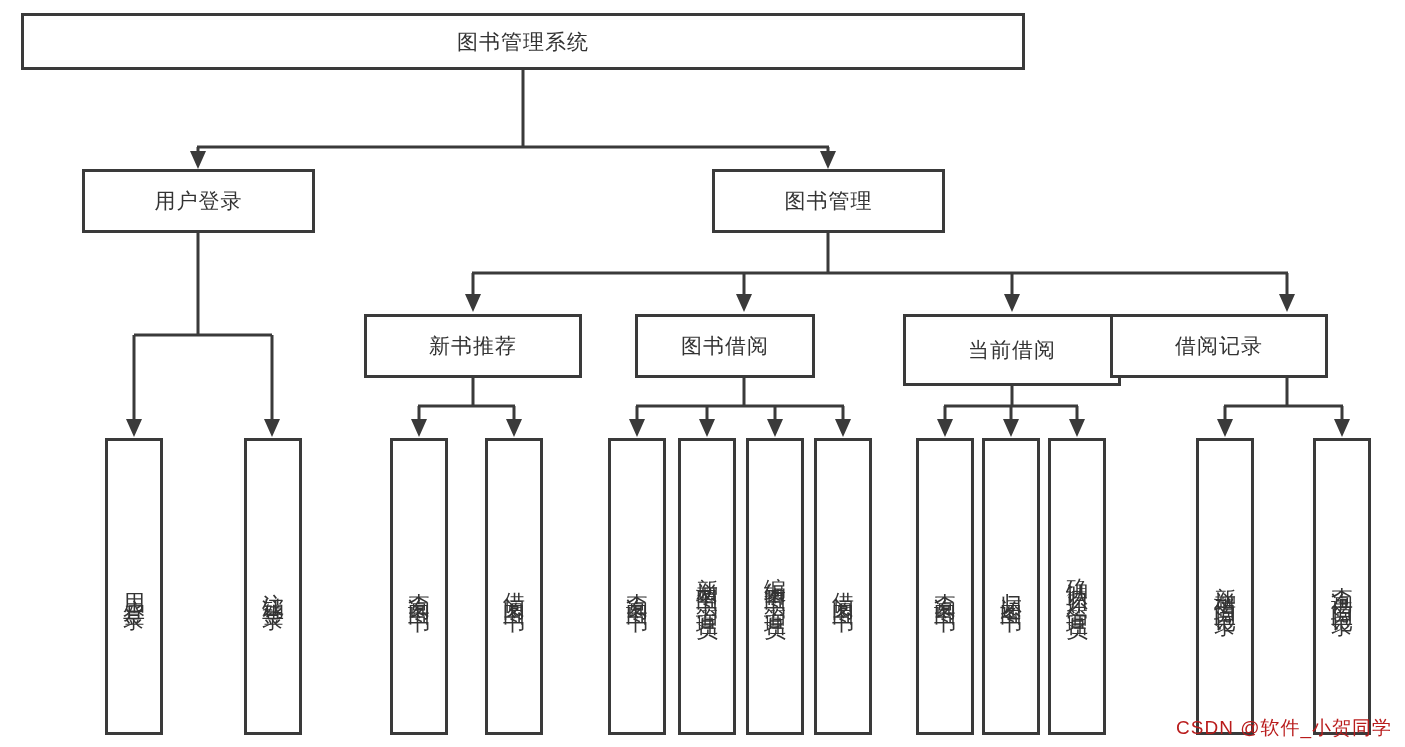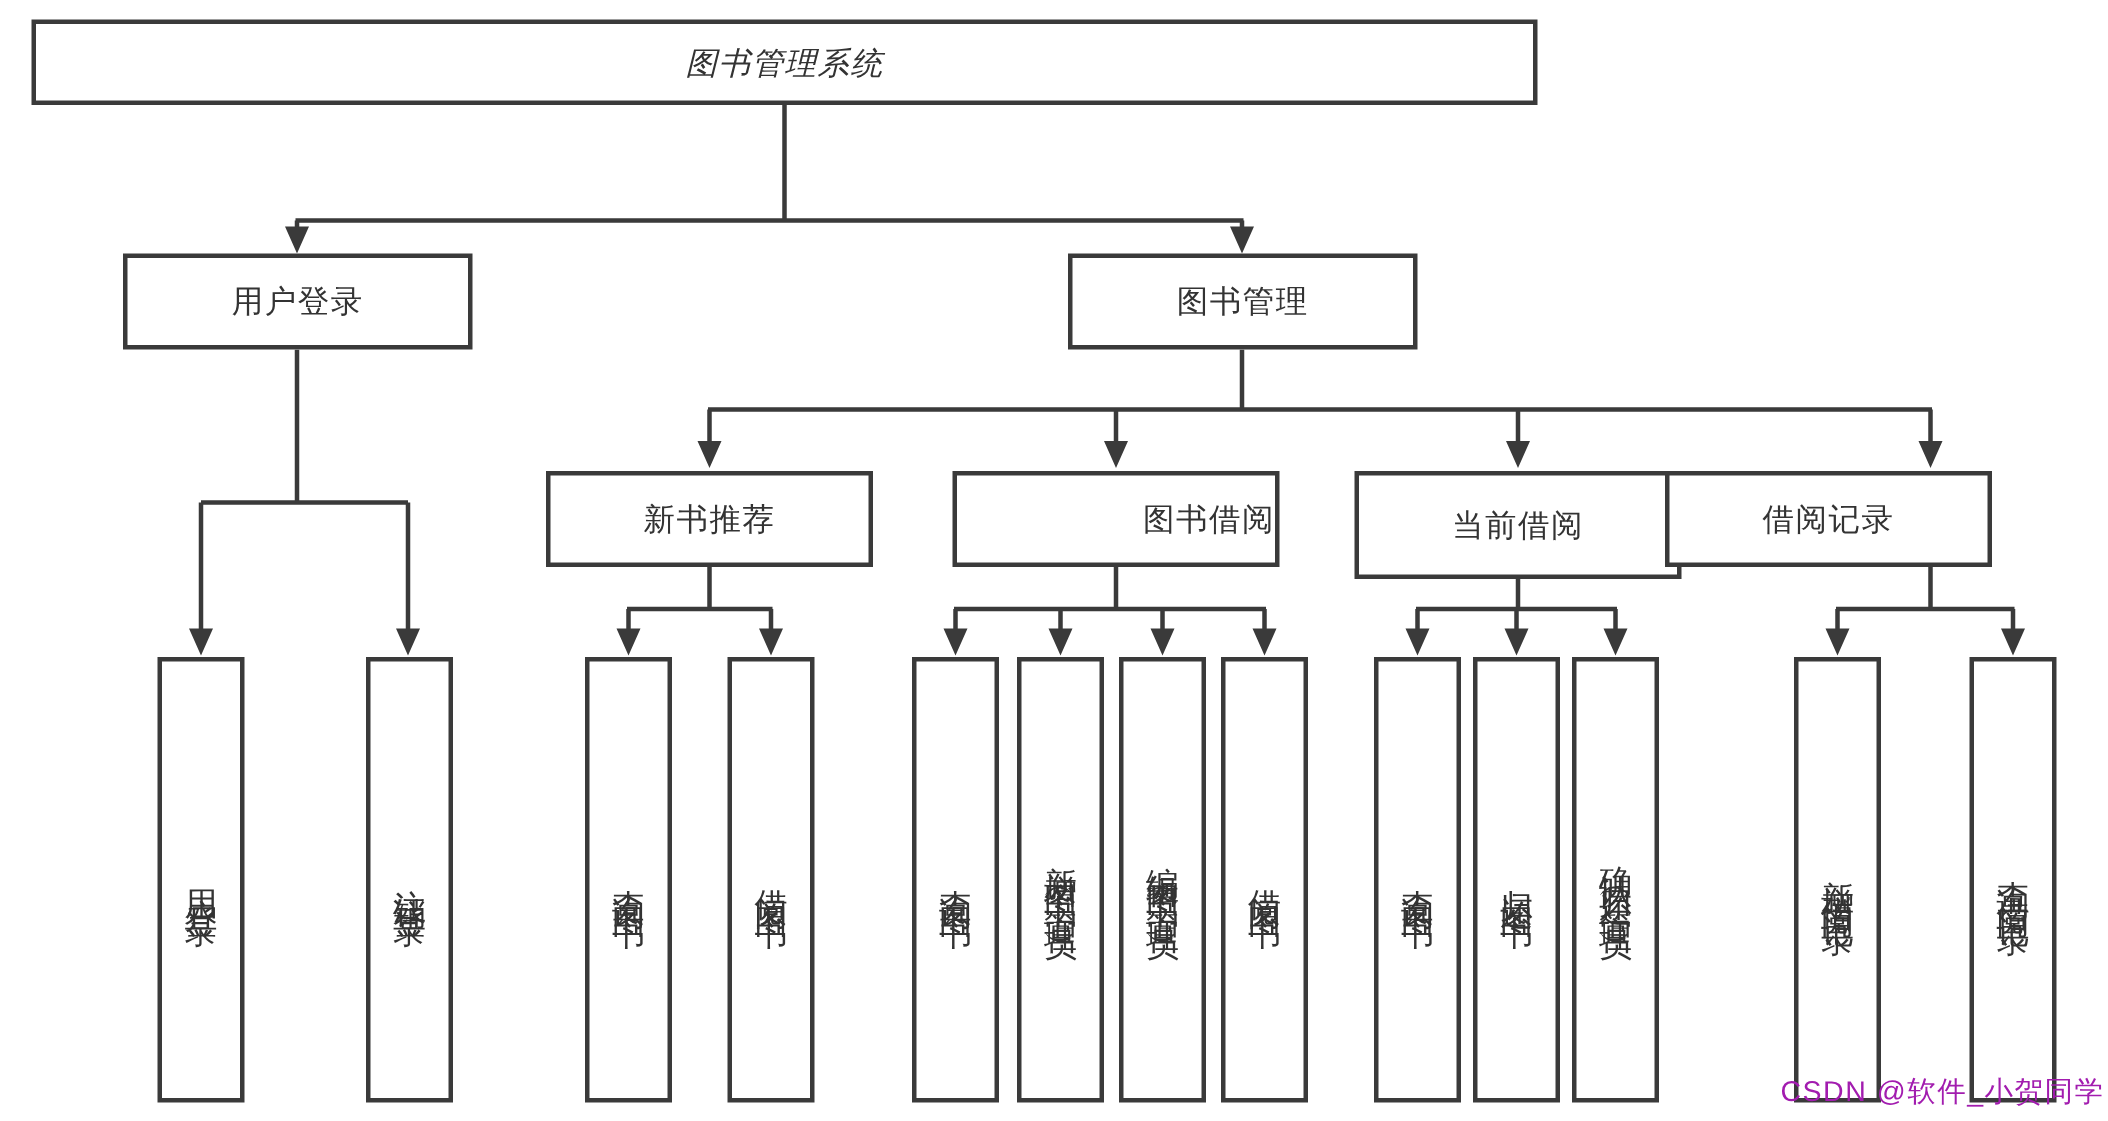--- a/index.html
+++ b/index.html
@@ -52,34 +52,34 @@
   }
   .vtext {
     writing-mode: vertical-rl;
     text-orientation: mixed;
     letter-spacing: 6px;
     line-height: 1;
     white-space: nowrap;
   }
   #watermark {
     position: absolute;
-    right: 2px;
+    right: 13px;
     bottom: 6px;
     font-size: 19px;
-    color: #a21caf;
+    color: #b91c1c;
     letter-spacing: 1px;
     z-index: 5;
     white-space: nowrap;
   }
   
-  #n-root      { left: 21px;  top: 13px;  width: 1004px; height: 57px; font-style: italic; }
+  #n-root      { left: 21px;  top: 13px;  width: 1004px; height: 57px; }
   #n-login     { left: 82px;  top: 169px; width: 233px;  height: 64px; }
   #n-bookmgmt  { left: 712px; top: 169px; width: 233px;  height: 64px; }
   #n-newbooks  { left: 364px; top: 314px; width: 218px;  height: 64px; }
-  #n-borrow    { left: 635px; top: 314px; width: 218px;  height: 64px; justify-content: flex-end; }
+  #n-borrow    { left: 635px; top: 314px; width: 180px;  height: 64px; }
   #n-current   { left: 903px; top: 314px; width: 218px;  height: 72px; }
   #n-records   { left: 1110px;top: 314px; width: 218px;  height: 64px; }
   
   #v-userlogin { left: 105px; }
   #v-logout    { left: 244px; }
   #v-nb-query  { left: 390px; }
   #v-nb-borrow { left: 485px; }
   #v-bb-query  { left: 608px; }
   #v-bb-add    { left: 678px; }
   #v-bb-edit   { left: 746px; }

